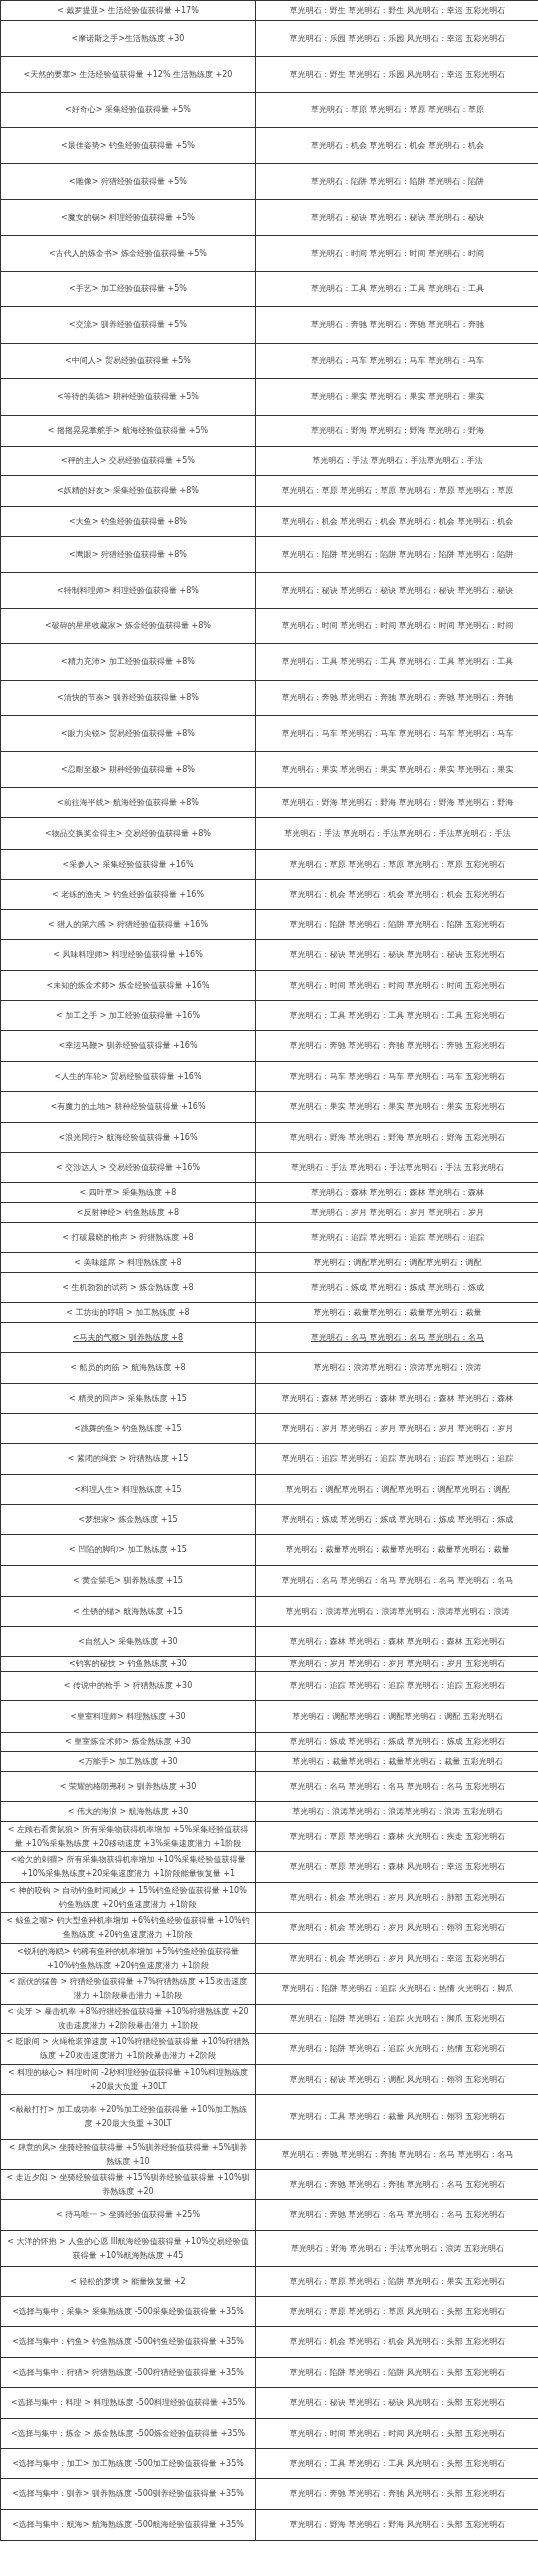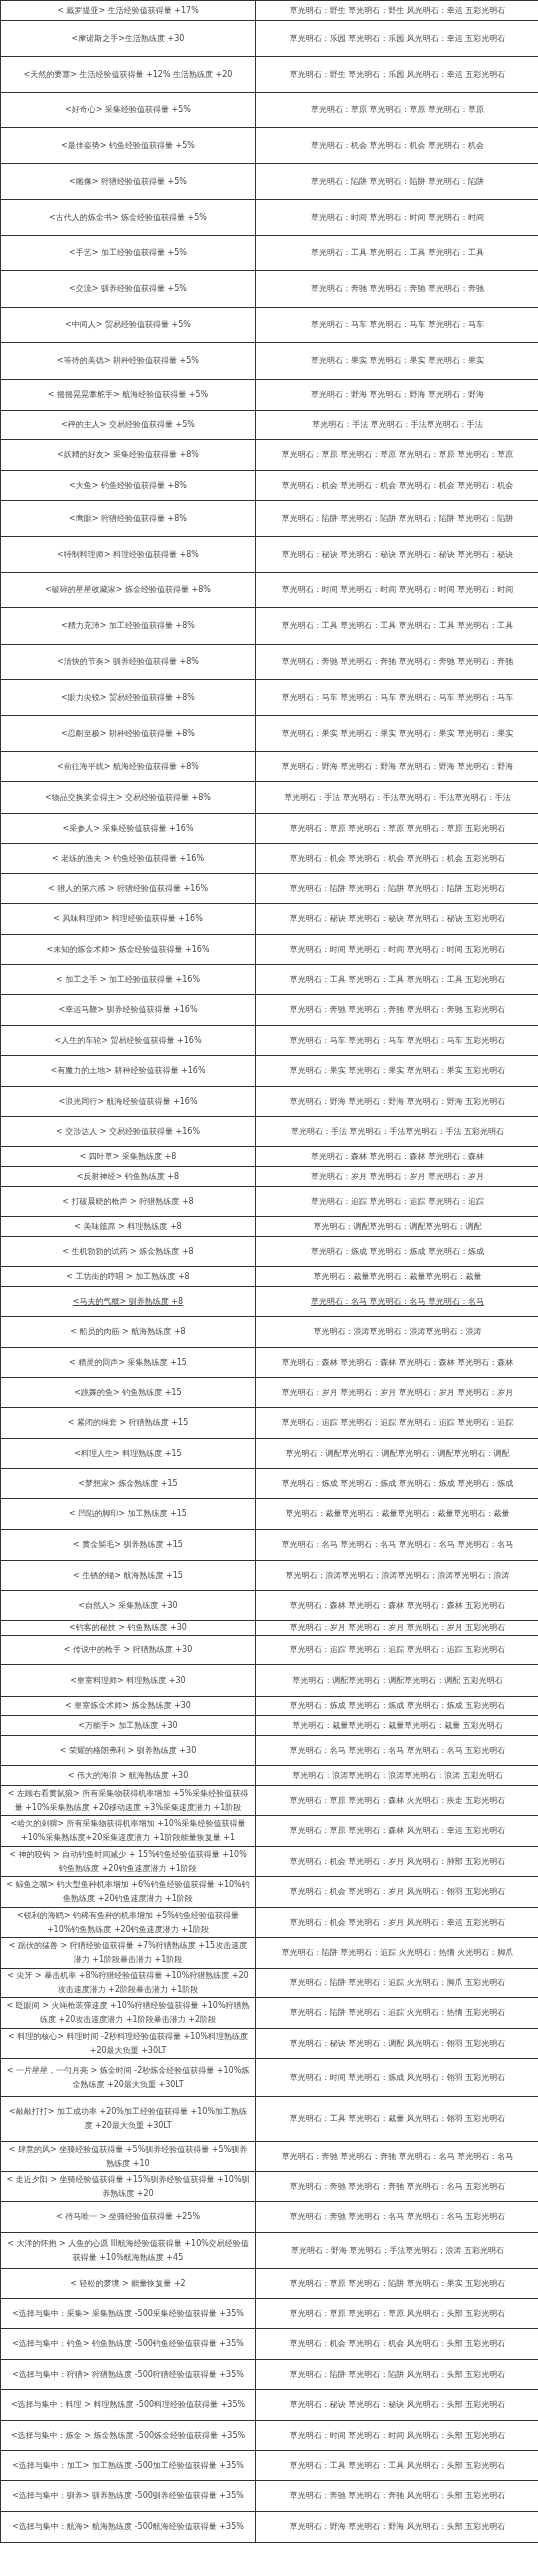--- a/index.html
+++ b/index.html
@@ -46,20 +46,24 @@
   </tr>
       <tr style="height: 36px;">
     <td>&lt;最佳姿势&gt; 钓鱼经验值获得量 +5%</td>
     <td>草光明石：机会 草光明石：机会 草光明石：机会</td>
   </tr>
       <tr style="height: 36px;">
     <td>&lt;雕像&gt; 狩猎经验值获得量 +5%</td>
     <td>草光明石：陷阱 草光明石：陷阱 草光明石：陷阱</td>
   </tr>
       <tr style="height: 36px;">
+    <td>&lt;魔女的锅&gt; 料理经验值获得量 +5%</td>
+    <td>草光明石：秘诀 草光明石：秘诀 草光明石：秘诀</td>
+  </tr>
+      <tr style="height: 36px;">
     <td>&lt;古代人的炼金书&gt; 炼金经验值获得量 +5%</td>
     <td>草光明石：时间 草光明石：时间 草光明石：时间</td>
   </tr>
       <tr style="height: 35px;">
     <td>&lt;手艺&gt; 加工经验值获得量 +5%</td>
     <td>草光明石：工具 草光明石：工具 草光明石：工具</td>
   </tr>
       <tr style="height: 37px;">
     <td>&lt;交流&gt; 驯养经验值获得量 +5%</td>
     <td>草光明石：奔驰 草光明石：奔驰 草光明石：奔驰</td>
@@ -292,24 +296,20 @@
     <td>&lt; 尖牙 &gt; 暴击机率 +8%狩猎经验值获得量 +10%狩猎熟练度 +20攻击速度潜力 +2阶段暴击潜力 +1阶段</td>
     <td>草光明石：陷阱 草光明石：追踪 火光明石：脚爪 五彩光明石</td>
   </tr>
       <tr style="height: 31px;">
     <td>&lt; 眨眼间 &gt; 火绳枪装弹速度 +10%狩猎经验值获得量 +10%狩猎熟练度 +20攻击速度潜力 +1阶段暴击潜力 +2阶段</td>
     <td>草光明石：陷阱 草光明石：追踪 火光明石：热情 五彩光明石</td>
   </tr>
       <tr style="height: 30px;">
     <td>&lt; 料理的核心&gt; 料理时间 -2秒料理经验值获得量 +10%料理熟练度 +20最大负重 +30LT</td>
     <td>草光明石：秘诀 草光明石：调配 风光明石：翎羽 五彩光明石</td>
-  </tr>
-      <tr style="height: 38px;">
-    <td>&lt; 一片星星，一勺月亮 &gt; 炼金时间 -2秒炼金经验值获得量 +10%炼金熟练度 +20最大负重 +30LT</td>
-    <td>草光明石：时间 草光明石：炼成 风光明石：翎羽 五彩光明石</td>
   </tr>
       <tr style="height: 45px;">
     <td>&lt;敲敲打打&gt; 加工成功率 +20%加工经验值获得量 +10%加工熟练度 +20最大负重 +30LT</td>
     <td>草光明石：工具 草光明石：裁量 风光明石：翎羽 五彩光明石</td>
   </tr>
       <tr style="height: 30px;">
     <td>&lt; 肆意的风&gt; 坐骑经验值获得量 +5%驯养经验值获得量 +5%驯养熟练度 +10</td>
     <td>草光明石：奔驰 草光明石：奔驰 草光明石：名马 草光明石：名马</td>
   </tr>
       <tr style="height: 30px;">

